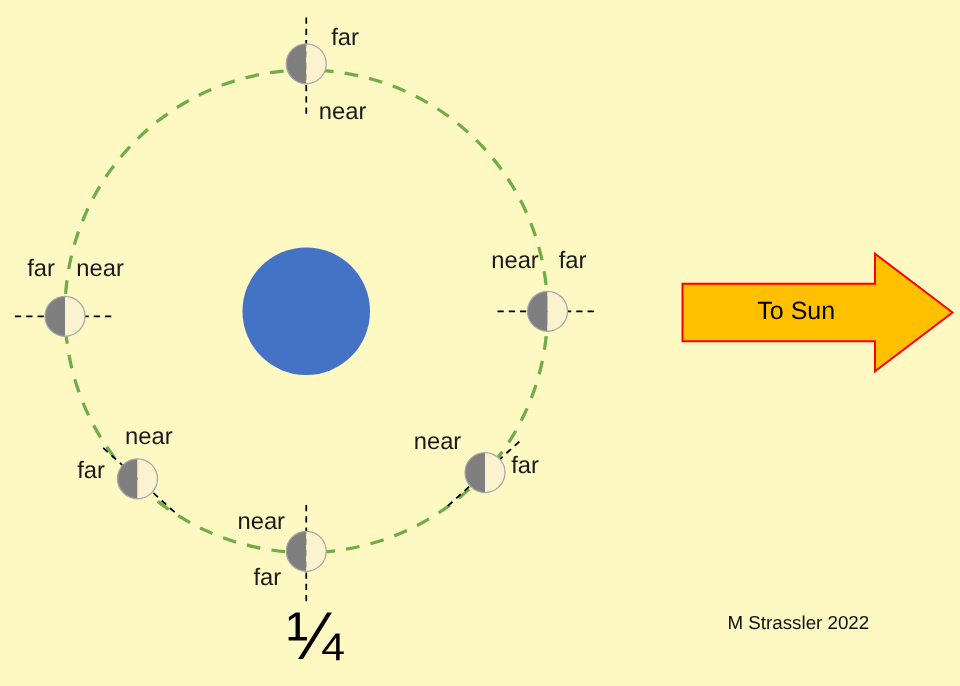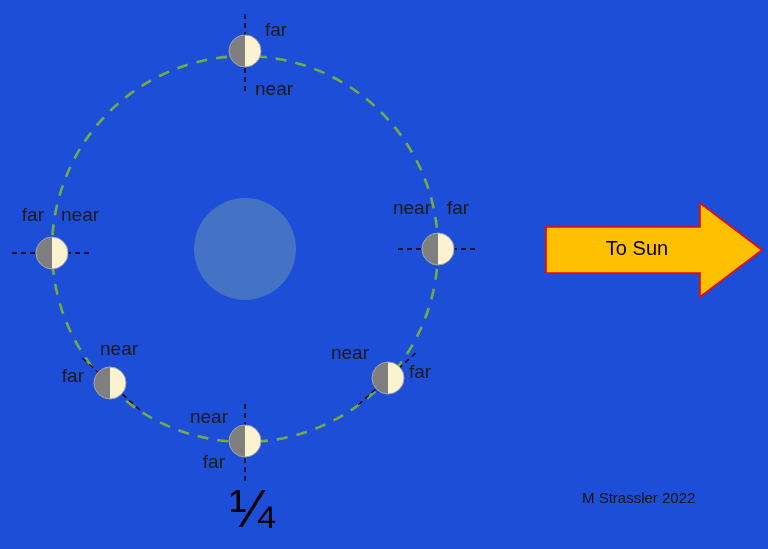--- a/index.html
+++ b/index.html
@@ -7,21 +7,21 @@
     padding: 0;
     background: #ffffff;
   }
   body {
     font-family: "Liberation Sans", sans-serif;
   }
   #stage {
     position: relative;
     width: 768px;
     height: 549px;
-    background: #1d4ed8;
+    background: #fef9c3;
     overflow: hidden;
   }
   #diagram-svg {
     position: absolute;
     left: 0;
     top: 0;
     width: 768px;
     height: 549px;
   }
   .lbl {

